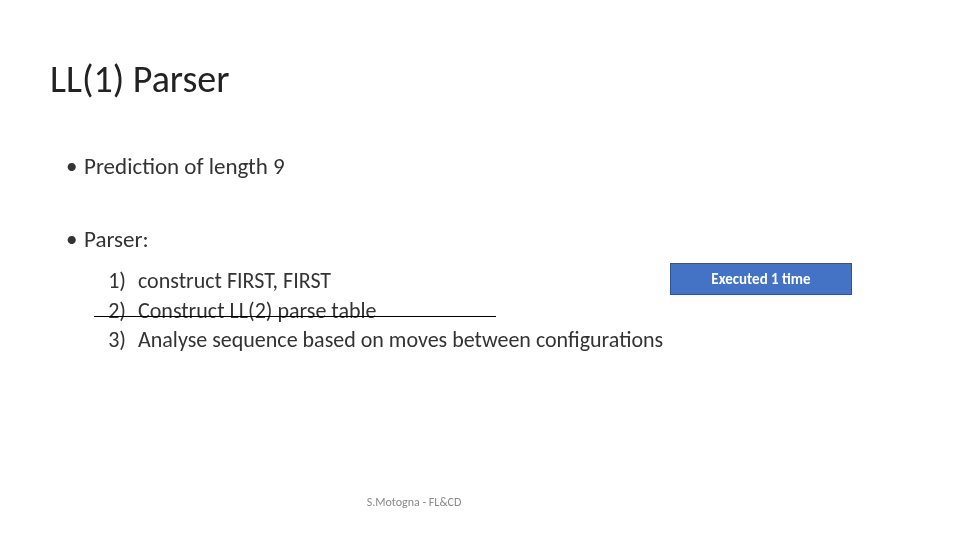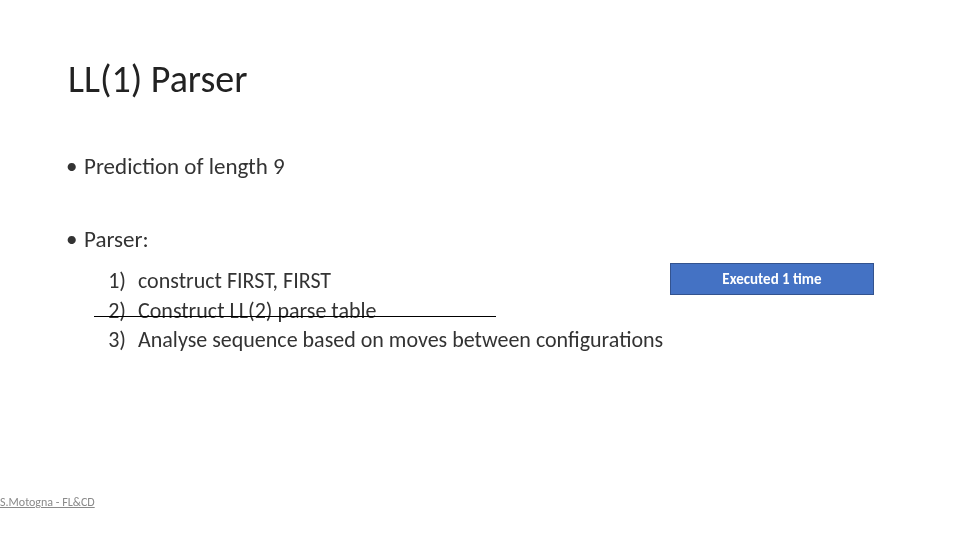--- a/index.html
+++ b/index.html
@@ -1,29 +1,29 @@
 <!DOCTYPE html>
 <html><head>
 <meta charset="utf-8">
 <style>
   * { margin: 0; padding: 0; box-sizing: border-box; }
   html, body { width: 960px; height: 540px; background: #fff; font-family: "Calibri", "Segoe UI", Arial, sans-serif; color: #333; overflow: hidden; }
   .slide { position: relative; width: 960px; height: 540px; }
-  .title { position: absolute; left: 68px; top: 56px; font-size: 38px; font-weight: 400; color: #222; }
+  .title { position: absolute; left: 50px; top: 56px; font-size: 38px; font-weight: 400; color: #222; }
   .b1 { position: absolute; left: 66px; top: 152px; font-size: 23px; display: flex; align-items: flex-start; }
   .b2 { position: absolute; left: 66px; top: 225px; font-size: 23px; display: flex; align-items: flex-start; }
   .bullet-dot { width: 18px; flex: 0 0 18px; }
   .steps { position: absolute; left: 104px; top: 266px; font-size: 22px; line-height: 1.35; }
   .step-row { display: flex; }
   .step-num { width: 28px; flex: 0 0 28px; text-align: right; padding-right: 6px; }
   .step-txt { padding-left: 6px; }
   .divider { position: absolute; left: 94px; top: 316px; width: 402px; height: 0; border-top: 1.5px solid #000; }
-  .badge { position: absolute; left: 670px; top: 263px; width: 204px; height: 32px; background: #4472c4; border: 1.5px solid #33538f; display: flex; align-items: center; justify-content: center; }
+  .badge { position: absolute; left: 670px; top: 263px; width: 182px; height: 32px; background: #4472c4; border: 1.5px solid #33538f; display: flex; align-items: center; justify-content: center; }
   .badge-text { color: #fff; font-size: 15px; font-weight: 700; }
-  .footer { position: absolute; left: 0; width: 828px; top: 495px; text-align: left; font-size: 12px; color: #8a8a8a; text-decoration: underline; }
+  .footer { position: absolute; left: 0; width: 828px; top: 495px; text-align: center; font-size: 12px; color: #8a8a8a; }
 </style>
 </head>
 <body>
 
 <div class="slide">
 
   <div class="title">LL(1) Parser</div>
 
   <div class="b1">
     <span class="bullet-dot">•</span>

